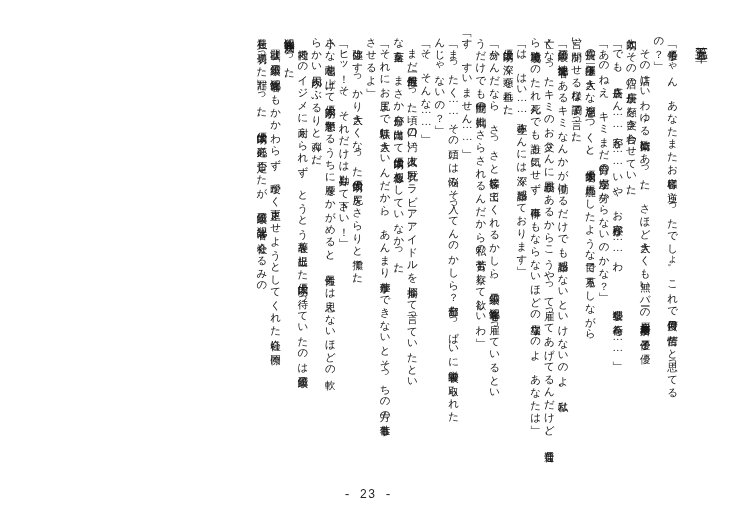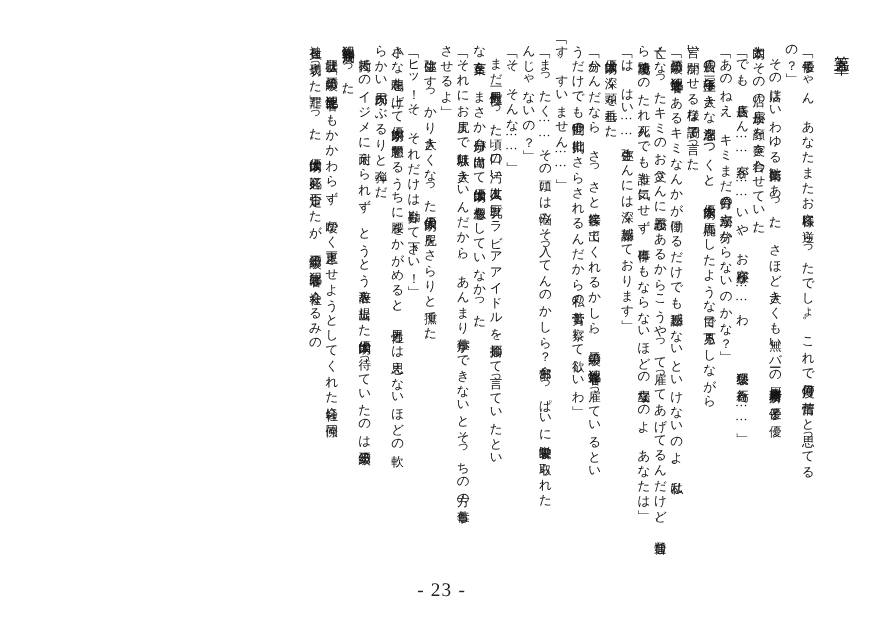--- a/index.html
+++ b/index.html
@@ -53,24 +53,24 @@
   }
   .col.indent {
     padding-top: 11px;
   }
   .page-number {
     position: absolute;
     bottom: 18px;
     left: 0;
     right: 0;
     text-align: center;
-    font-size: 16px;
+    font-size: 12px;
     color: #222222;
     letter-spacing: 1px;
-    font-family: Liberation Serif, serif;
+    font-family: Liberation Mono, monospace;
     margin-top: 40px;
   }
 </style>
 </head>
 <body>
 
 <div class="page">
 
   <div class="vtext">
     <div class="col chapter">第五章</div>

